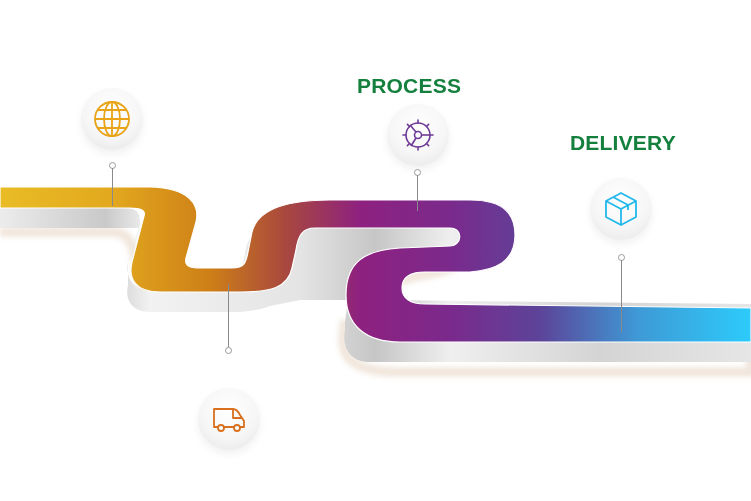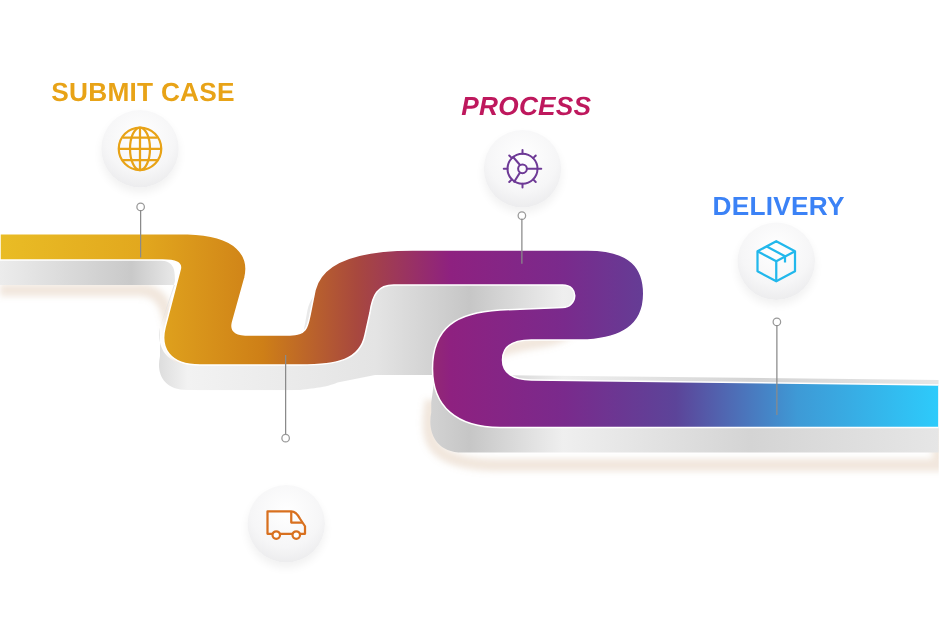--- a/index.html
+++ b/index.html
@@ -51,21 +51,20 @@
       </filter>
     </defs>
 
     <path d="M0,232 L112,232 C150,232 125,300 160,302 L230,302 C270,302 250,245 300,245 L440,245 C465,245 465,260 450,268 C440,275 400,275 395,285 C390,300 392,315 420,315 L751,318 L751,372 L400,372 C340,372 340,350 345,320" fill="none" stroke="rgba(200,160,120,0.25)" stroke-width="10" filter="url(#soft)"></path>
 
     <path d="M0,207 L110,207 C138,207 140,210 140,225 L128,262 C125,280 135,290 150,292 L215,292 C235,292 240,285 242,270 L246,248 C250,232 260,228 280,228 L455,228 C465,228 468,240 455,246 C440,254 410,256 395,262 C380,270 372,285 380,300 L751,304 L751,362 L370,362 C348,362 342,345 345,330 L345,322 L348,300 L300,300 L270,306 C260,310 255,310 240,312 L150,312 C130,312 125,298 128,285 L128,262 L140,228 L0,228 Z" fill="url(#wallGrad)"></path>
 
     <path d="M0,187 L150,187 C190,188 200,205 196,222 L186,258 C184,266 190,268 200,268 L232,268 C245,268 246,262 248,252 L252,232 C258,208 290,200 330,200 L470,200 C505,200 515,215 515,235 C515,262 495,270 470,272 L425,272 C408,272 402,278 402,288 C402,298 410,304 425,304 L751,308 L751,342 L400,342 C365,342 346,325 346,295 C346,262 365,250 400,248 L450,246 C462,246 464,228 450,228 L315,228 C302,228 298,236 296,250 L292,268 C288,288 270,292 240,292 L160,292 C135,292 128,278 132,262 L144,216 C146,210 140,208 130,208 L0,208 Z" fill="url(#roadGrad)" stroke="#ffffff" stroke-width="1.2"></path>
   </svg>
 
-  <div class="label" style="left:41px;top:64px;color:#E8A317;">SUBMIT CASE</div>
   <div class="icon-circle" style="left:81px;top:88px;">
     <svg viewBox="0 0 40 40" fill="none" stroke="#E8A317" stroke-width="1.8">
       <circle cx="20" cy="20" r="17"></circle>
       <ellipse cx="20" cy="20" rx="8" ry="17"></ellipse>
       <line x1="20" y1="3" x2="20" y2="37"></line>
       <line x1="3" y1="20" x2="37" y2="20"></line>
       <path d="M6,11 H34 M6,29 H34"></path>
     </svg>
   </div>
   <div class="dot" style="left:109px;top:162px;"></div>
@@ -75,21 +74,21 @@
   <div class="dot" style="left:225px;top:347px;"></div>
   <div class="icon-circle" style="left:198px;top:388px;">
     <svg viewBox="0 0 40 40" fill="none" stroke="#D8701F" stroke-width="1.8" stroke-linejoin="round">
       <path d="M5,10 H24 C27,10 29,12 31,16 L35,22 V28 H5 Z"></path>
       <path d="M24,10 V19 H33"></path>
       <circle cx="12" cy="29" r="3" fill="#fff"></circle>
       <circle cx="28" cy="29" r="3" fill="#fff"></circle>
     </svg>
   </div>
 
-  <div class="label" style="left:369px;top:75px;color:#be185d;font-style:italic;">PROCESS</div>
+  <div class="label" style="left:357px;top:75px;color:#15803d;">PROCESS</div>
   <div class="icon-circle" style="left:387px;top:104px;">
     <svg viewBox="0 0 40 40" fill="none" stroke="#6E3A96" stroke-width="1.6">
       <circle cx="20" cy="20" r="12"></circle>
       <circle cx="20" cy="20" r="3.5"></circle>
       <line x1="23.5" y1="20" x2="32" y2="20"></line>
       <line x1="18" y1="17" x2="12" y2="10"></line>
       <line x1="18" y1="23" x2="13" y2="31"></line>
       <g stroke-linecap="round">
         <line x1="20" y1="5" x2="20" y2="8"></line>
         <line x1="20" y1="32" x2="20" y2="35"></line>
@@ -98,21 +97,21 @@
         <line x1="9.4" y1="9.4" x2="11.5" y2="11.5"></line>
         <line x1="28.5" y1="28.5" x2="30.6" y2="30.6"></line>
         <line x1="30.6" y1="9.4" x2="28.5" y2="11.5"></line>
         <line x1="9.4" y1="30.6" x2="11.5" y2="28.5"></line>
       </g>
     </svg>
   </div>
   <div class="dot" style="left:414px;top:169px;"></div>
   <div class="connector" style="left:417px;top:175px;height:36px;"></div>
 
-  <div class="label" style="left:570px;top:132px;color:#3b82f6;margin-top:23px;">DELIVERY</div>
+  <div class="label" style="left:570px;top:132px;color:#15803d;">DELIVERY</div>
   <div class="icon-circle" style="left:590px;top:178px;">
     <svg viewBox="0 0 40 40" fill="none" stroke="#22B8EC" stroke-width="1.8" stroke-linejoin="round">
       <path d="M20,4 L35,12 V28 L20,36 L5,28 V12 Z"></path>
       <path d="M5,12 L20,20 L35,12"></path>
       <line x1="20" y1="20" x2="20" y2="36"></line>
       <path d="M12,8 L27,16 V21"></path>
     </svg>
   </div>
   <div class="dot" style="left:618px;top:254px;"></div>
   <div class="connector" style="left:621px;top:260px;height:72px;"></div>

